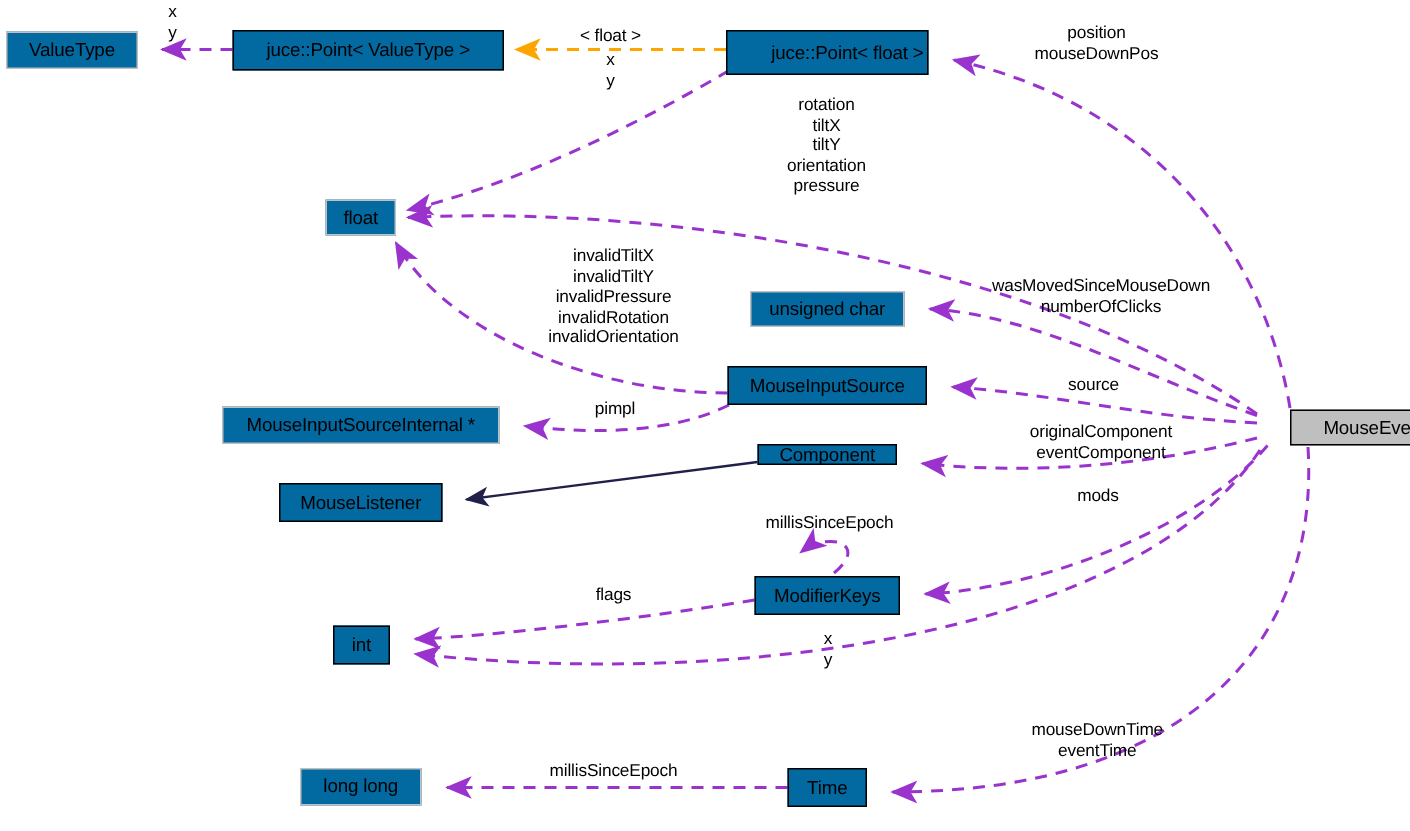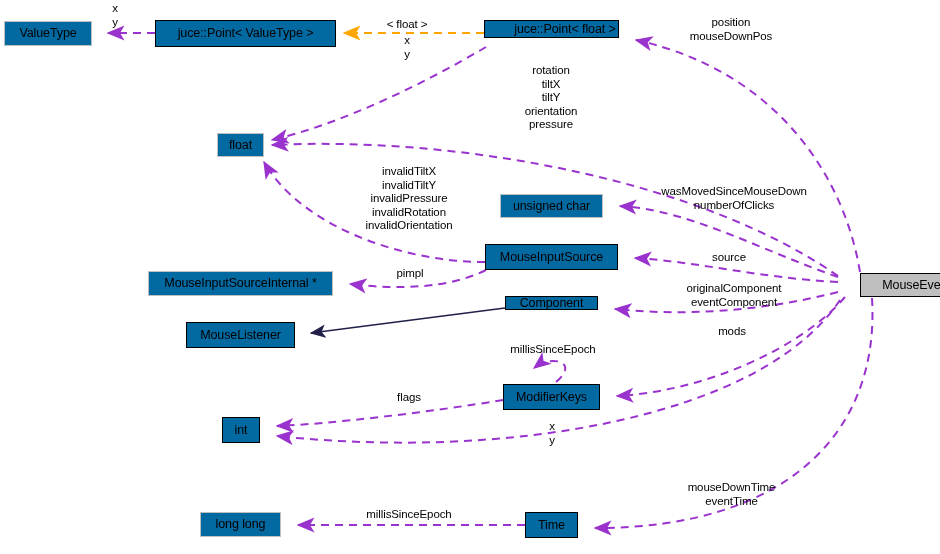--- a/index.html
+++ b/index.html
@@ -92,21 +92,21 @@
 
     <path fill="none" stroke="#ffa500" stroke-width="2" stroke-dasharray="8,6" d="M 484 33 L 344 33" marker-end="url(#arrowOrange)"></path>
 
     <path fill="none" stroke="#20204a" stroke-width="1.6" d="M 505 308 L 311 333" marker-end="url(#arrowNavy)"></path>
   </svg>
 
   <div class="node-box plain" style="left:4px;top:21px;width:88px;height:25px;">ValueType</div>
 
   <div class="node-box linked" style="left:155px;top:20px;width:181px;height:27px;">juce::Point&lt; ValueType &gt;</div>
 
-  <div class="node-box linked" style="left:484px;top:20px;width:135px;height:18px;padding-left:27px;">juce::Point&lt; float &gt;</div>
+  <div class="node-box linked" style="left:484px;top:20px;width:135px;height:30px;padding-left:27px;">juce::Point&lt; float &gt;</div>
 
   <div class="node-box plain" style="left:217px;top:133px;width:47px;height:24px;">float</div>
 
   <div class="node-box plain" style="left:500px;top:194px;width:103px;height:24px;">unsigned char</div>
 
   <div class="node-box linked" style="left:485px;top:244px;width:133px;height:26px;">MouseInputSource</div>
 
   <div class="node-box plain" style="left:148px;top:271px;width:185px;height:25px;">MouseInputSourceInternal *</div>
 
   <div class="node-box linked" style="left:505px;top:296px;width:93px;height:14px;">Component</div>

